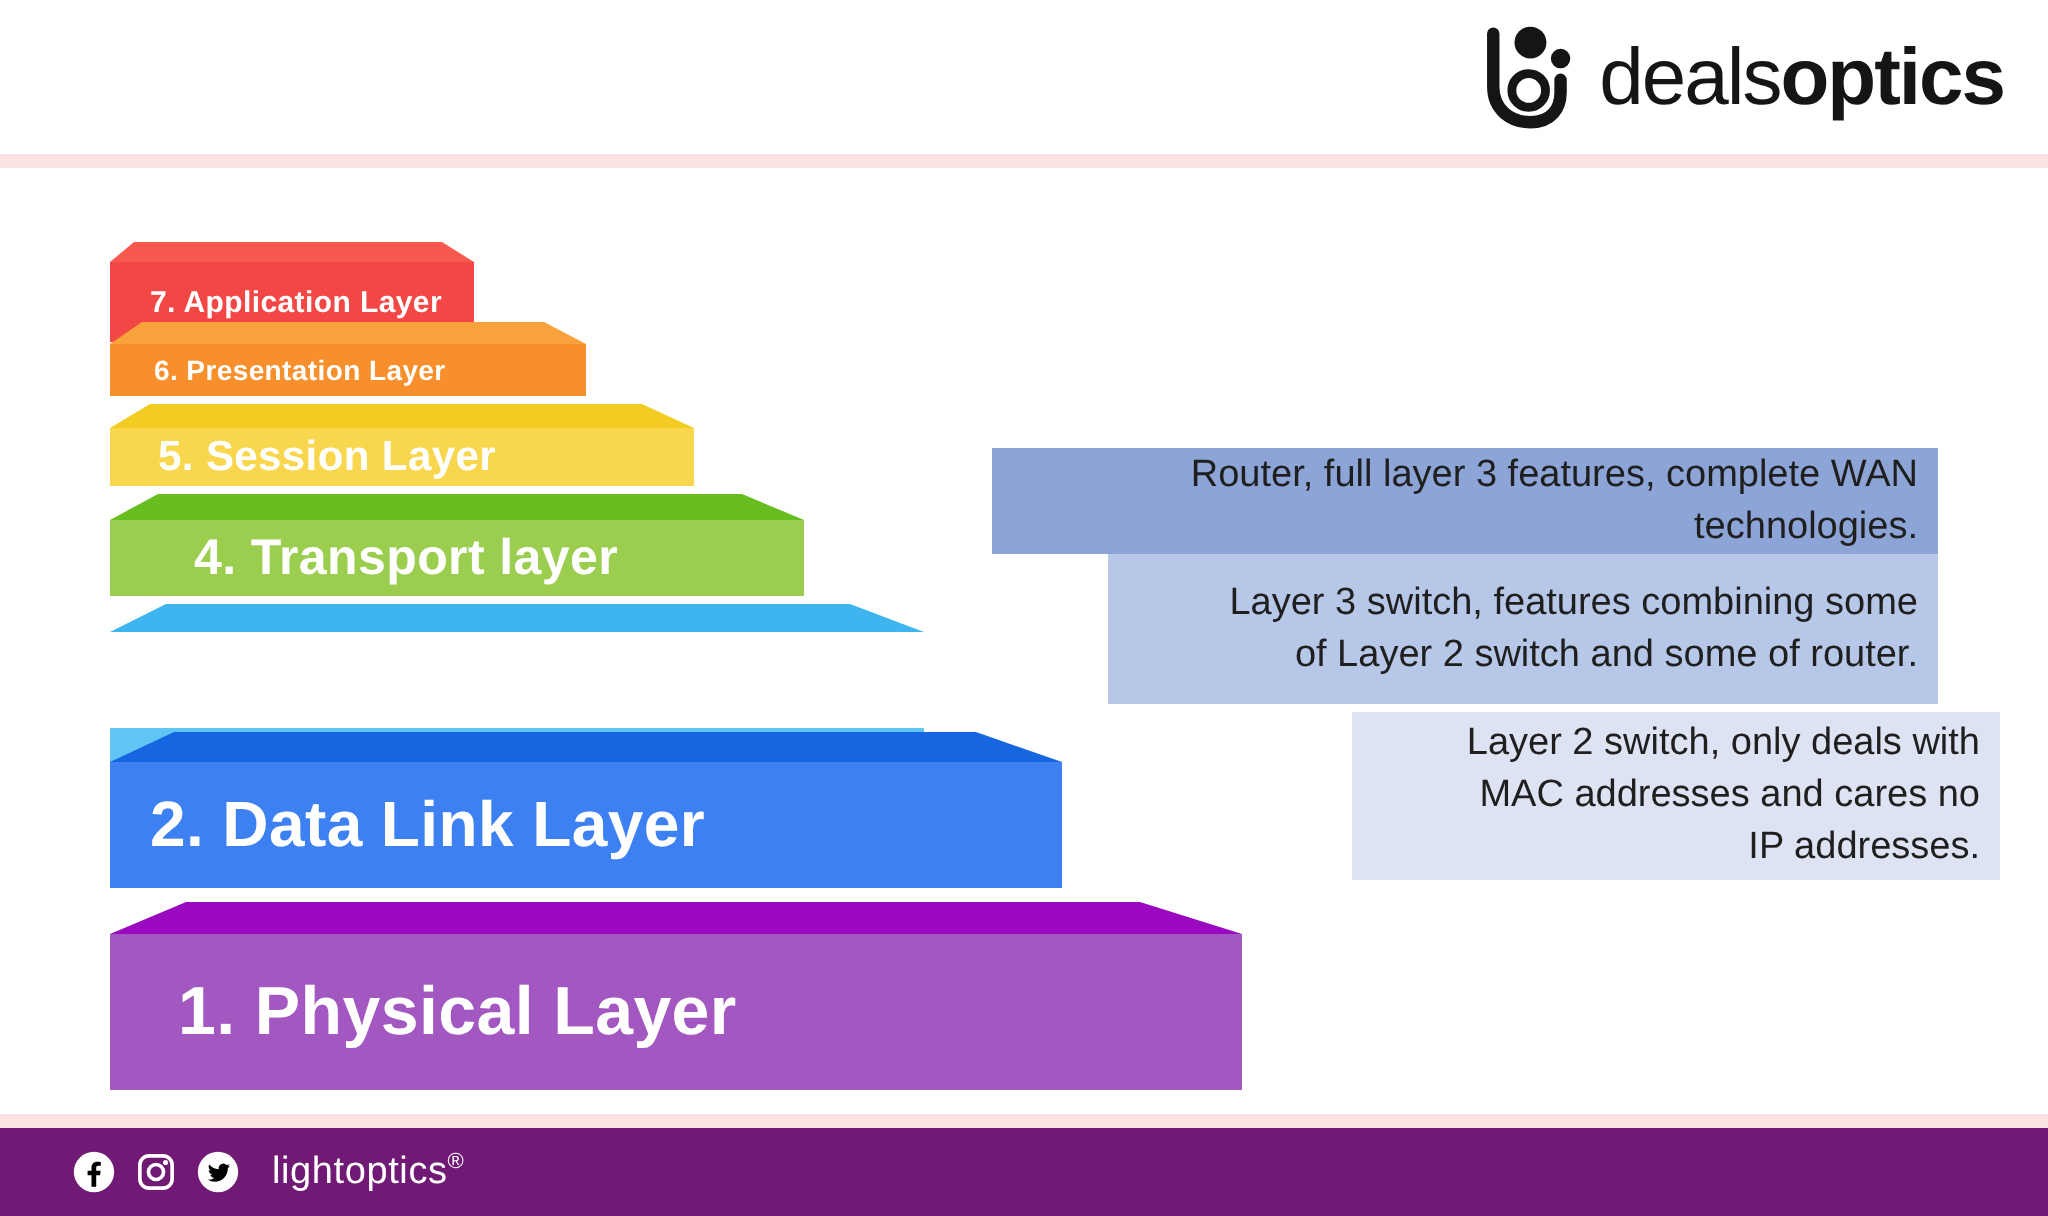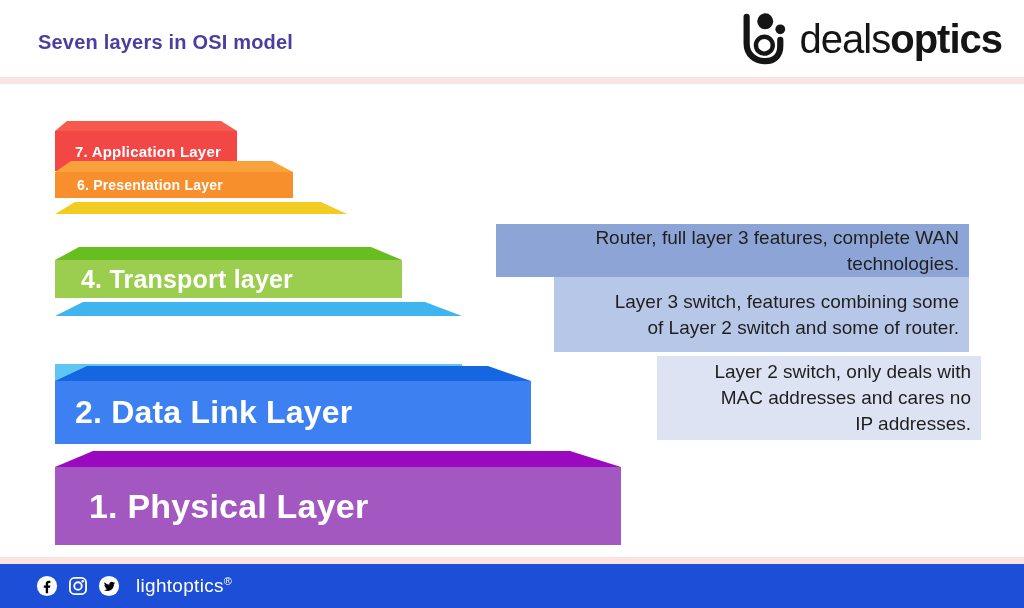--- a/index.html
+++ b/index.html
@@ -20,46 +20,45 @@
   .logo-text{font-size:40px;letter-spacing:-1px;color:#151515;margin-left:2px;}
   .logo-text .lt{font-weight:400;}
   .logo-text .bd{font-weight:800;}
   
   .layer{position:absolute;left:55px;}
   .layer .top{width:100%;}
   .layer .front{display:flex;align-items:center;color:#fff;font-weight:bold;letter-spacing:.2px;}
   .l7{top:121px;width:182px;} .l7 .top{height:10px;clip-path:polygon(0 100%,12px 0,166px 0,100% 100%);} .l7 .front{height:40px;font-size:15px;padding-left:20px;}
   .l6{top:161px;width:238px;} .l6 .top{height:11px;clip-path:polygon(0 100%,16px 0,217px 0,100% 100%);} .l6 .front{height:26px;font-size:14px;padding-left:22px;}
   .l5{top:202px;width:292px;} .l5 .top{height:12px;clip-path:polygon(0 100%,20px 0,266px 0,100% 100%);} .l5 .front{height:29px;font-size:21px;padding-left:24px;}
-  .l4{top:247px;width:347px;} .l4 .top{height:13px;clip-path:polygon(0 100%,24px 0,316px 0,100% 100%);} .l4 .front{height:38px;font-size:25px;padding-left:26px;}
+  .l4{top:247px;width:347px;} .l4 .top{height:13px;clip-path:polygon(0 100%,24px 0,316px 0,100% 100%);} .l4 .front{height:38px;font-size:25px;padding-left:42px;}
   .l3{top:302px;width:407px;} .l3 .top{height:14px;clip-path:polygon(0 100%,28px 0,370px 0,100% 100%);} .l3 .front{height:43px;font-size:24px;padding-left:40px;margin-top:48px;}
   .l2{top:366px;width:476px;} .l2 .top{height:15px;clip-path:polygon(0 100%,32px 0,433px 0,100% 100%);} .l2 .front{height:63px;font-size:32px;padding-left:20px;}
   .l1{top:451px;width:566px;} .l1 .top{height:16px;clip-path:polygon(0 100%,38px 0,515px 0,100% 100%);} .l1 .front{height:78px;font-size:34px;padding-left:34px;}
   
   .note{position:absolute;display:flex;align-items:center;justify-content:flex-end;
         text-align:right;color:#1f1f1f;font-size:19px;line-height:26px;
         padding-right:10px;box-sizing:border-box;white-space:pre-line;}
   .note1{left:496px;top:224px;width:473px;height:53px;}
   .note2{left:554px;top:277px;width:415px;height:75px;}
-  .note3{left:657px;top:356px;width:324px;height:84px;}
+  .note3{left:676px;top:356px;width:324px;height:84px;}
   
   .footer{position:absolute;left:0;top:564px;width:1024px;height:44px;
           display:flex;align-items:center;justify-content:space-between;
           box-sizing:border-box;padding:0 36px;color:#fff;}
   .footer-left{display:flex;align-items:center;gap:9px;}
   .footer-left svg{display:block;}
   .footer-brand{font-size:19px;margin-left:7px;letter-spacing:.3px;}
   .footer-brand sup{font-size:11px;}
   .footer-site{font-size:19px;letter-spacing:.3px;}
 </style>
 </head>
 <body>
 
 <div class="header">
-  <div class="page-title" style="color: rgb(75, 62, 158);">Seven layers in OSI model</div>
   <div class="logo">
     <span>
       <svg width="62" height="62" viewBox="0 0 70 70">
         <circle cx="33" cy="15" r="9" fill="#151515"></circle>
         <circle cx="50" cy="24" r="5.5" fill="#151515"></circle>
         <circle cx="32" cy="42" r="9.5" fill="none" stroke="#151515" stroke-width="5"></circle>
         <path d="M12 10 L12 40 C12 53 22 60 33 60 C45 60 50 52 50 43 L50 36" fill="none" stroke="#151515" stroke-width="7" stroke-linecap="round"></path>
       </svg>
     </span>
     <span class="logo-text" style="color: rgb(21, 21, 21);"><span class="lt">deals</span><span class="bd">optics</span></span>
@@ -70,20 +69,21 @@
 <div class="layer l7">
   <div class="top" style="background: rgb(248, 89, 79);"></div>
   <div class="front" style="background: rgb(242, 71, 68);">7. Application Layer</div>
 </div>
 <div class="layer l6">
   <div class="top" style="background: rgb(249, 161, 59);"></div>
   <div class="front" style="background: rgb(247, 144, 44);">6. Presentation Layer</div>
 </div>
 <div class="layer l5">
   <div class="top" style="background: rgb(242, 204, 34);"></div>
+  <div class="front" style="background: rgb(248, 215, 78);">5. Session Layer</div>
 </div>
 <div class="layer l4">
   <div class="top" style="background: rgb(104, 190, 32);"></div>
   <div class="front" style="background: rgb(155, 205, 78);">4. Transport layer</div>
 </div>
 <div class="layer l3">
   <div class="top" style="background: rgb(62, 181, 238);"></div>
   <div class="front" style="background: rgb(95, 198, 243);">3. Network Layer</div>
 </div>
 <div class="layer l2">
@@ -97,21 +97,21 @@
 
 <div class="note note1" style="background: rgb(140, 165, 214); text-align: right;">Router, full layer 3 features, complete WAN
 technologies.</div>
 <div class="note note2" style="background: rgb(183, 199, 231);">Layer 3 switch, features combining some
 of Layer 2 switch and some of router.</div>
 <div class="note note3" style="background: rgb(221, 227, 242);">Layer 2 switch, only deals with
 MAC addresses and cares no
 IP addresses.</div>
 
 <div class="divider bottom" style="background: rgb(251, 227, 227);"></div>
-<div class="footer" style="background: #1d4ed8;">
+<div class="footer" style="background: #701a75;">
   <div class="footer-left">
     <span>
       <svg width="22" height="22" viewBox="0 0 24 24">
         <circle cx="12" cy="12" r="11" fill="#ffffff"></circle>
         <path d="M13.2 20v-6.2h2.1l.32-2.42h-2.42V9.83c0-.7.2-1.18 1.2-1.18h1.3V6.48c-.23-.03-1-.1-1.9-.1-1.88 0-3.17 1.15-3.17 3.26v1.74H8.5v2.42h2.13V20z" fill="#010101"></path>
       </svg>
     </span>
     <span>
       <svg width="22" height="22" viewBox="0 0 24 24">
         <rect x="3.2" y="3.2" width="17.6" height="17.6" rx="5" fill="none" stroke="#ffffff" stroke-width="2"></rect>

